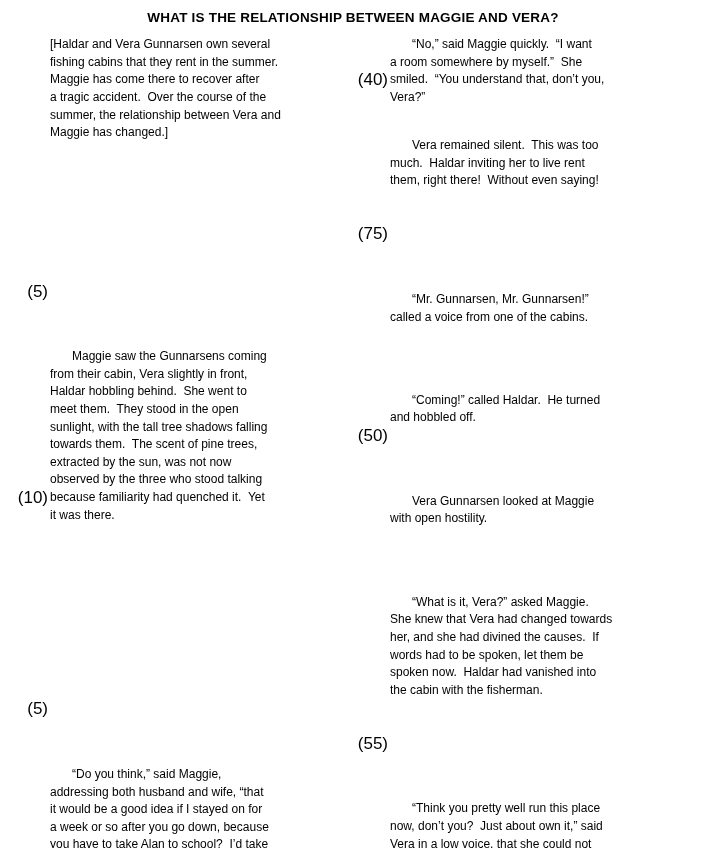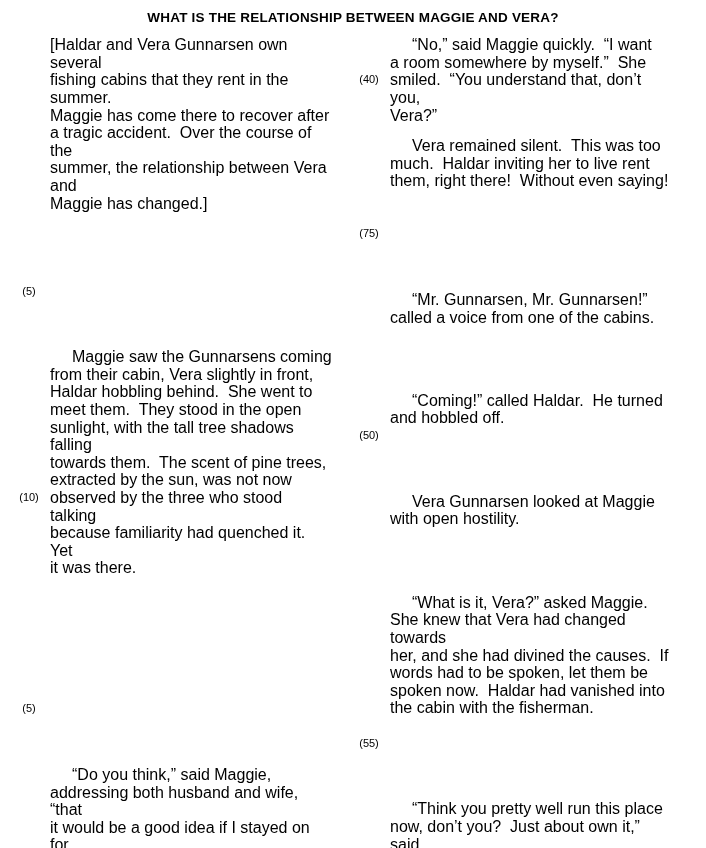--- a/index.html
+++ b/index.html
@@ -41,36 +41,36 @@
   }
   
   .block {
     display: flex;
     align-items: flex-start;
     margin-bottom: 13px;
   }
   .gutter {
     width: 40px;
     min-width: 40px;
-    font-size: 11px;
+    font-size: 17px;
     line-height: 17.6px;
-    text-align: center;
+    text-align: right;
     padding-right: 2px;
     box-sizing: border-box;
     white-space: pre;
   }
   .gutter .lnum {
     display: block;
     height: 17.6px;
   }
   .gutter .lnum.blank {
     visibility: hidden;
   }
   .text {
-    font-size: 16px;
+    font-size: 12px;
     line-height: 17.6px;
     white-space: pre-wrap;
     flex: 1;
   }
   .text.indent {
     text-indent: 22px;
   }
   .bracketed {
     
   }

